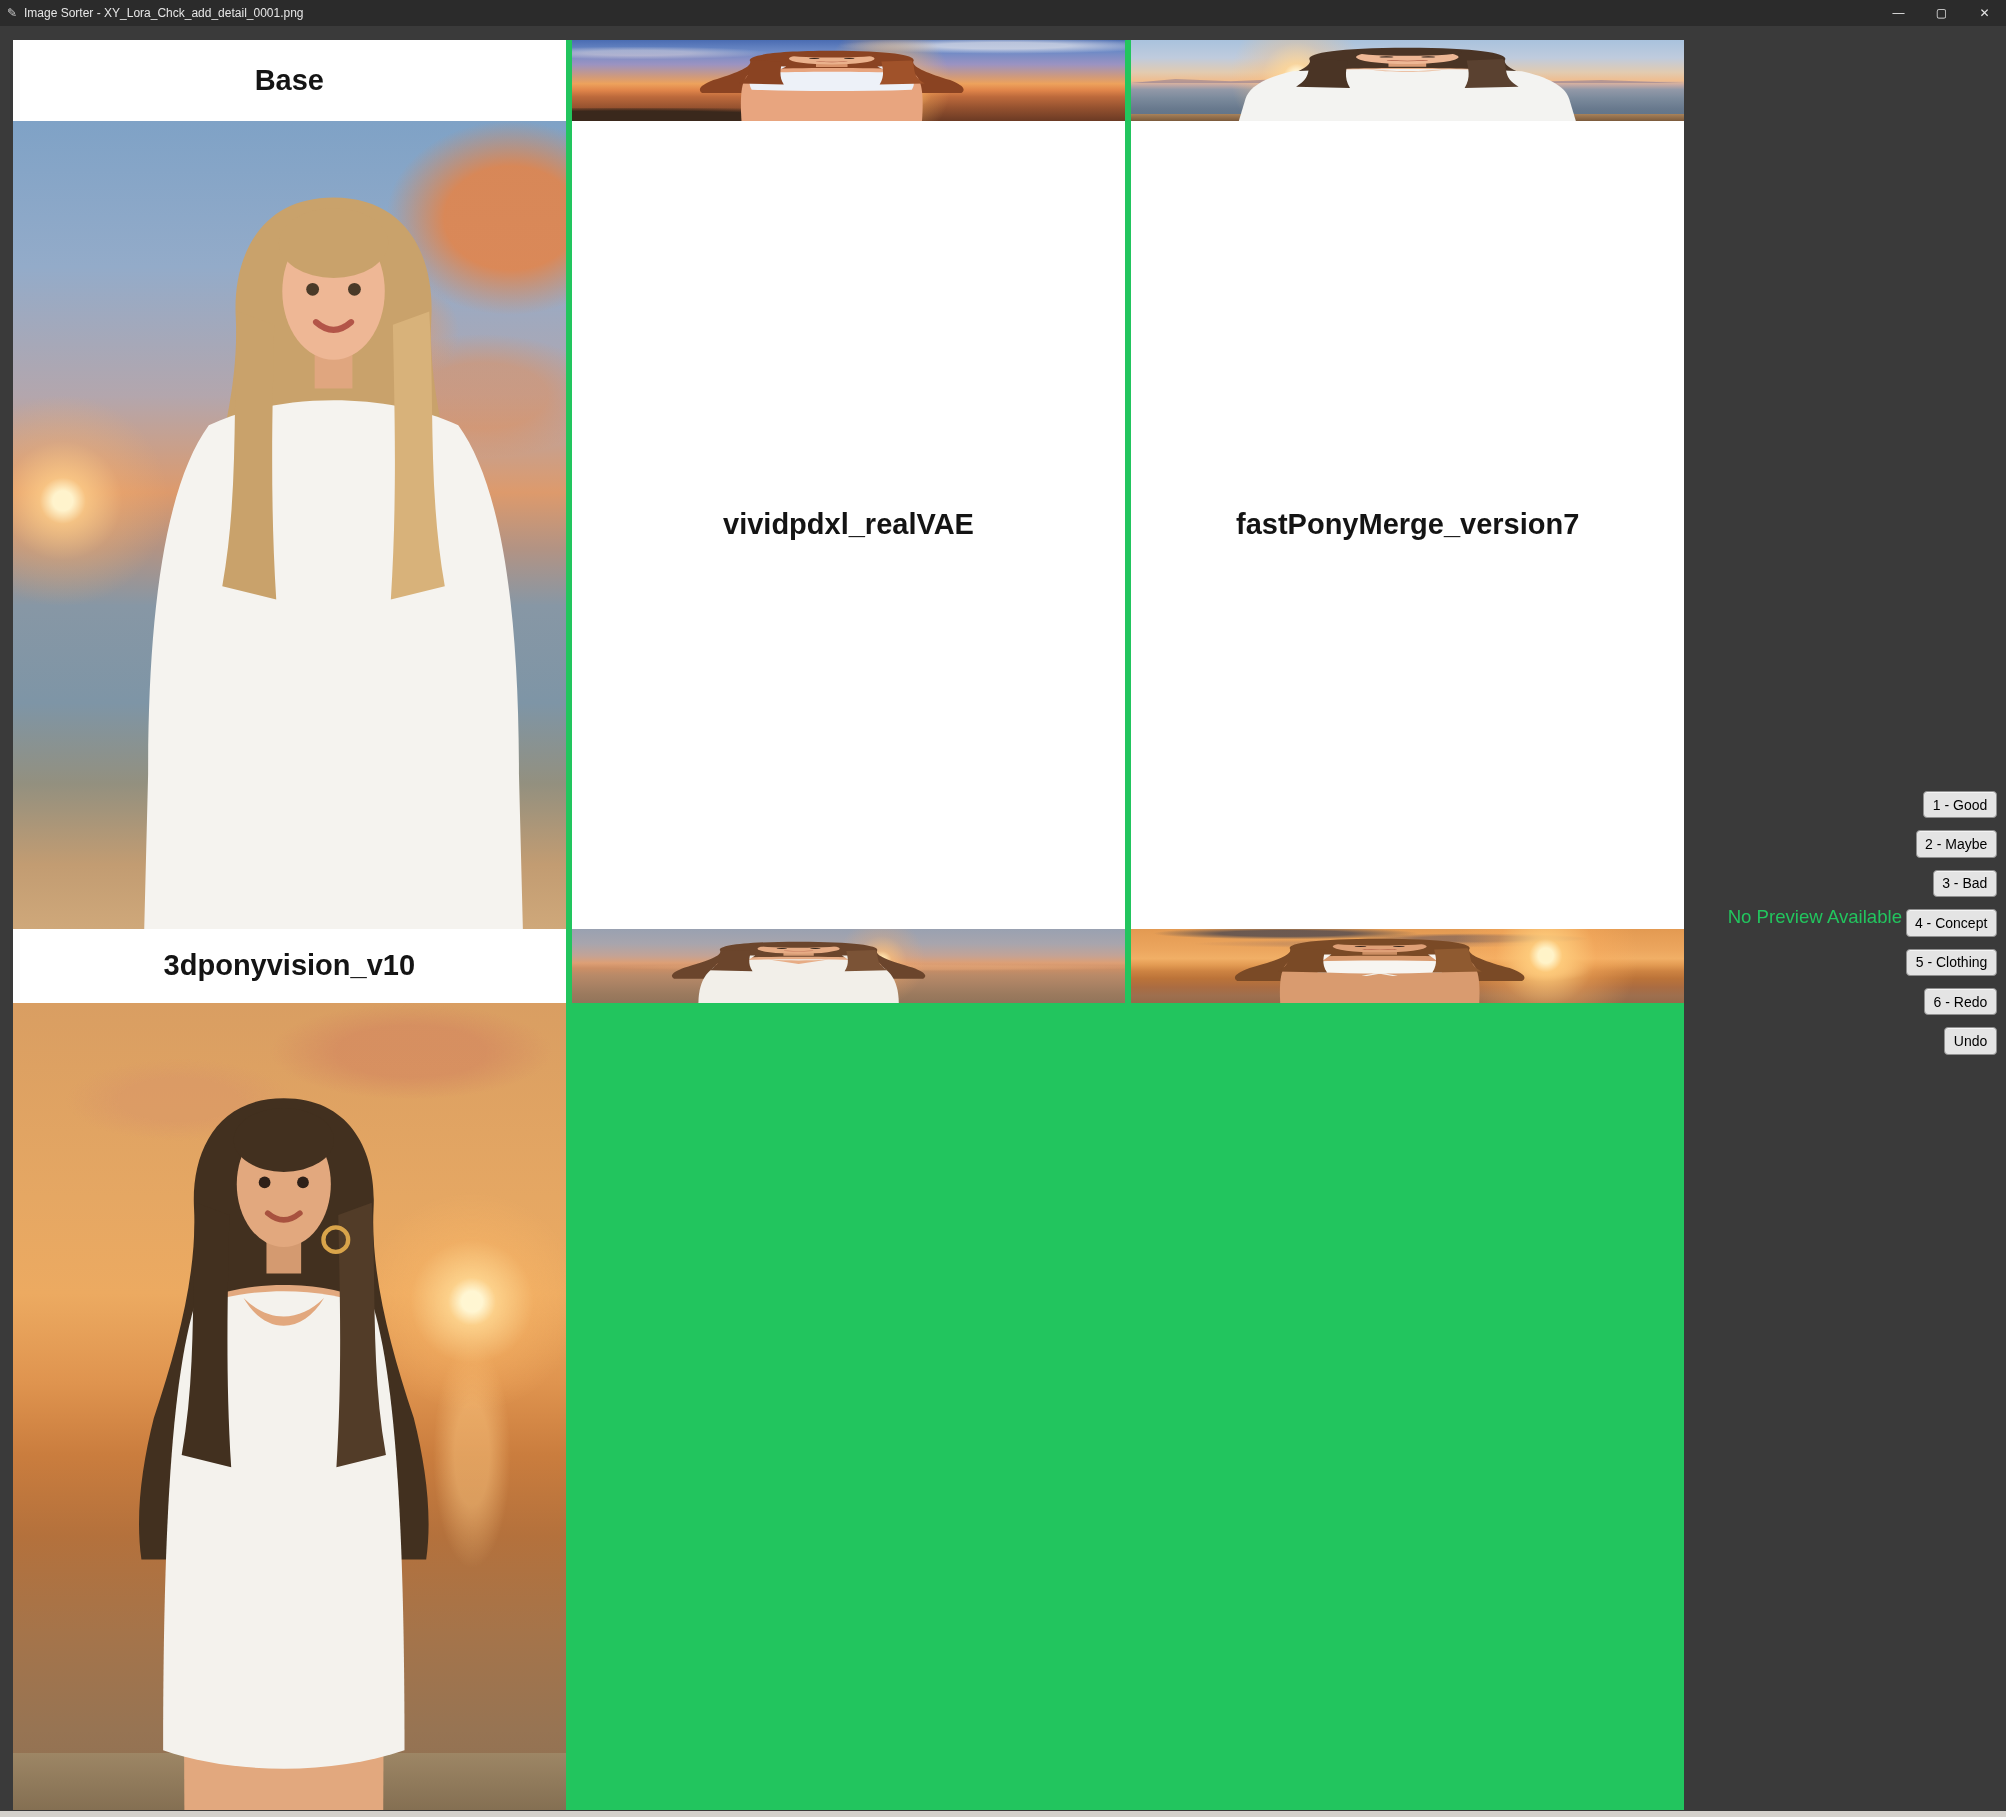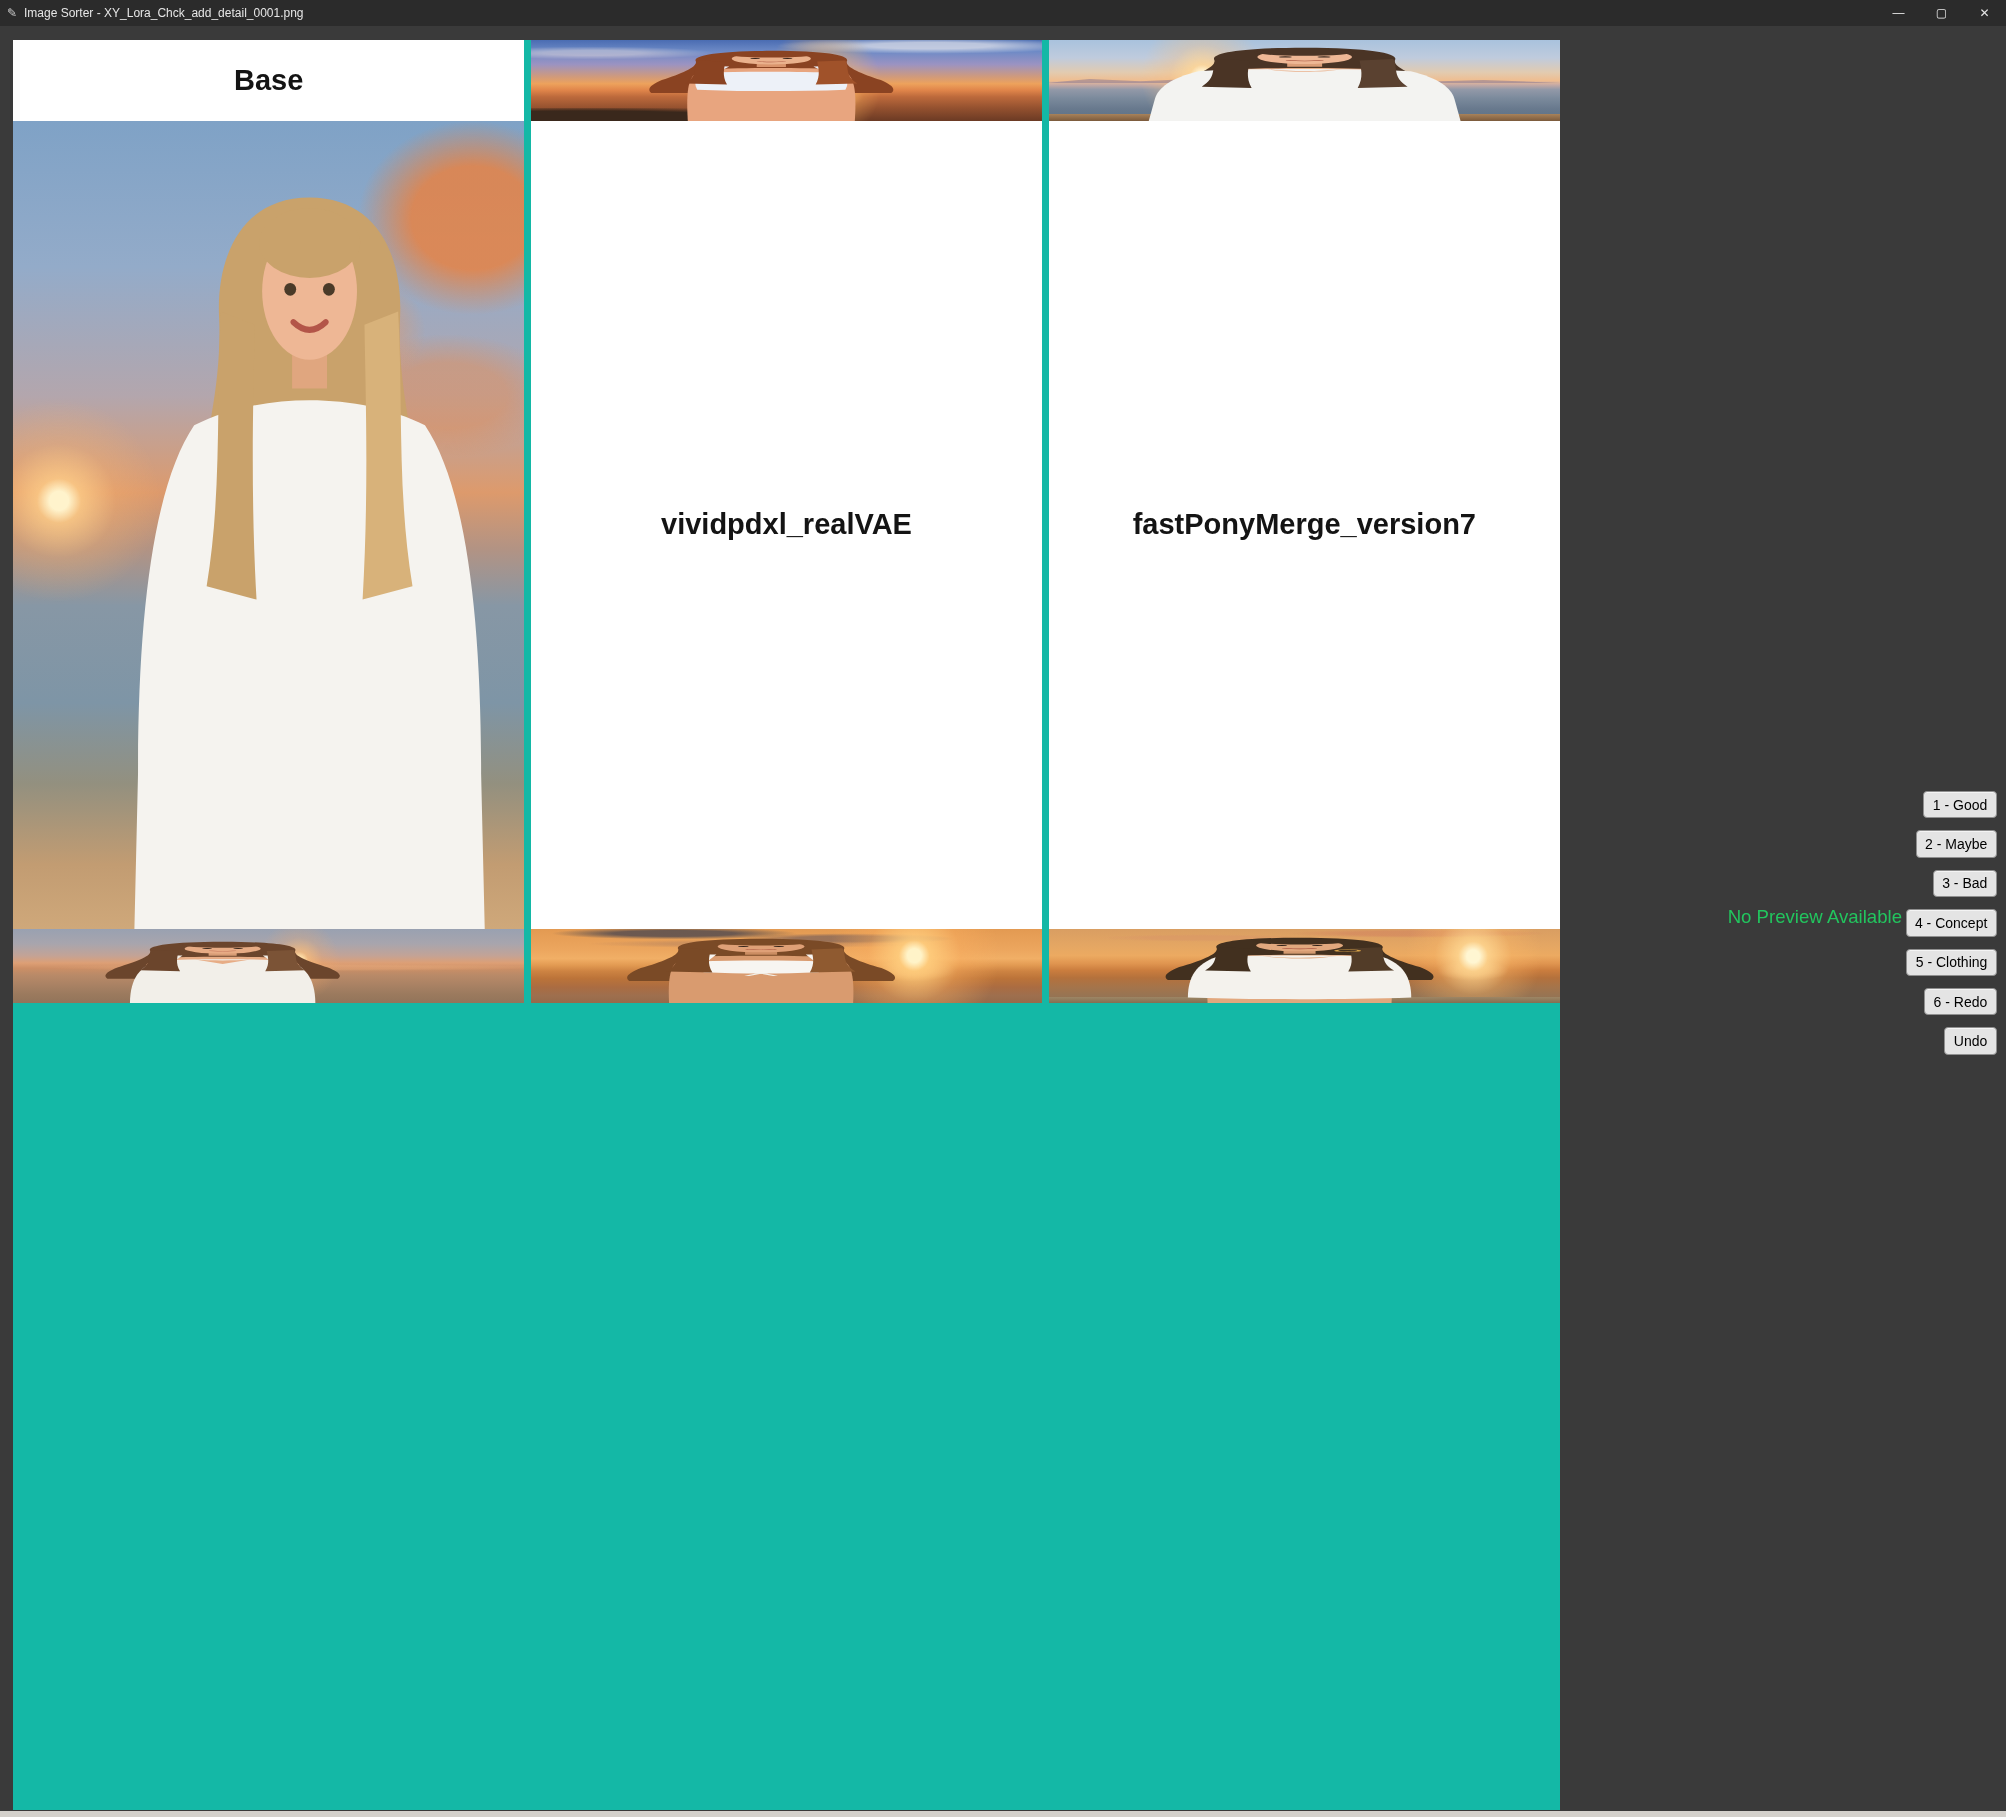--- a/index.html
+++ b/index.html
@@ -23,22 +23,22 @@
   }
   .titlebar .title-text { flex:0 1 auto; white-space:nowrap; }
   .titlebar .spacer { flex:1; }
   .win-btn {
     width:43px; height:26px; display:flex; align-items:center; justify-content:center;
     color:#e6e6e6; font-size:12px; cursor:default;
   }
 
   
   .panel {
-    position:absolute; left:13px; top:40px; width:1547px; height:1770px;
-    background:#14b8a6;
+    position:absolute; left:13px; top:40px; width:1671px; height:1770px;
+    background:#22c55e;
   }
   .grid {
     display:grid; width:100%; height:100%;
     grid-template-columns:repeat(3, 1fr);
     grid-template-rows:81px 1fr 74px 1fr;
     column-gap:6.5px;
   }
   .cell-label {
     display:flex; align-items:center; justify-content:center;
     font-size:29px; font-weight:bold; color:#141414;
@@ -187,20 +187,21 @@
           <path d="M 14.2,3 C 15,16 14,30 16.5,44 L 8.5,46 C 9.5,30 9,16 8.8,5 Z" fill="#d8b27a"></path>
           <circle cx="-3.1" cy="-0.3" r="0.95" fill="#4a3a28"></circle>
             <circle cx="3.1" cy="-0.3" r="0.95" fill="#4a3a28"></circle>
           <path d="M -2.6,4.6 Q 0,6.9 2.6,4.6" stroke="#b35548" stroke-width="0.9" fill="none" stroke-linecap="round"></path>
         </g>
       </svg>
     </div>
 
     <div class="cell-label">vividpdxl_realVAE</div>
     <div class="cell-label">fastPonyMerge_version7</div>
+    <div class="cell-label">3dponyvision_v10</div>
 
     <div class="img bg4" title="Woman with brown hair in white slip dress on a hazy sunset beach">
       <svg class="fig" viewBox="0 0 100 147" preserveAspectRatio="none">
         <g transform="translate(41,39) scale(0.98)">
           <path d="M 0,-14 C -11,-14 -15,-5 -14.5,4 C -14,14 -17,26 -21,38 C -23,46 -24,54 -23,61 L 23,61 C 24,54 23,46 21,38 C 17,26 14,14 14.5,4 C 15,-5 11,-14 0,-14 Z" fill="#6b452c"></path>
           <path d="M -13,19 C -7,15.5 7,15.5 13,19 C 15.5,26 16.5,40 16,112 L -16,112 C -16.5,40 -15.5,26 -13,19 Z" fill="#e7ac85"></path>
           <path d="M -2.8,7.5 L -2.8,14.5 L 2.8,14.5 L 2.8,7.5 C 1,9.5 -1,9.5 -2.8,7.5 Z" fill="#d89d76"></path>
           <path d="M -13,24 C -5,20.5 5,20.5 13,24 C 16.5,36 18.5,60 18.5,112 L -18.5,112 C -18.5,60 -16.5,36 -13,24 Z" fill="#f2efe9"></path>
           <path d="M -5.5,22 L 0,31 L 5.5,22 C 2,24.5 -2,24.5 -5.5,22 Z" fill="#e7ac85"></path>
           <path d="M -8.6,14 L -10.3,26 M 8.6,14 L 10.3,26" stroke="#f2efe9" stroke-width="1.2" fill="none"></path>

